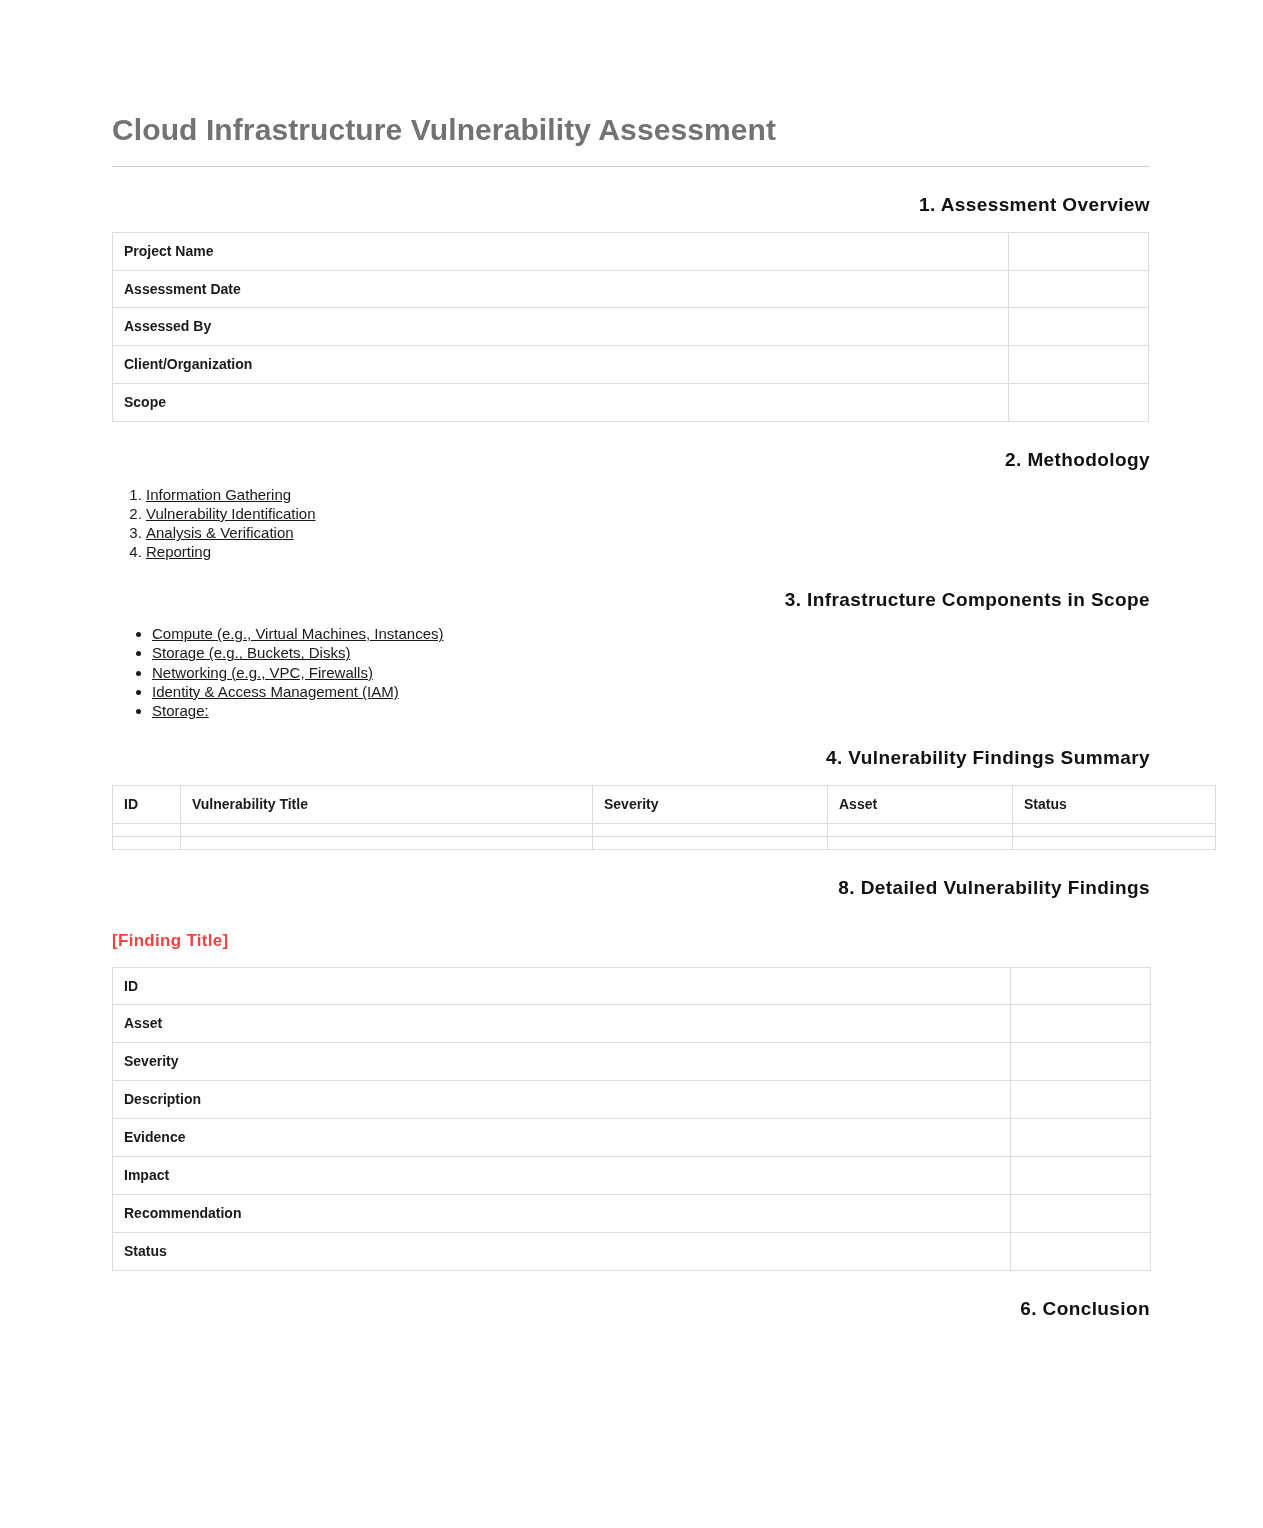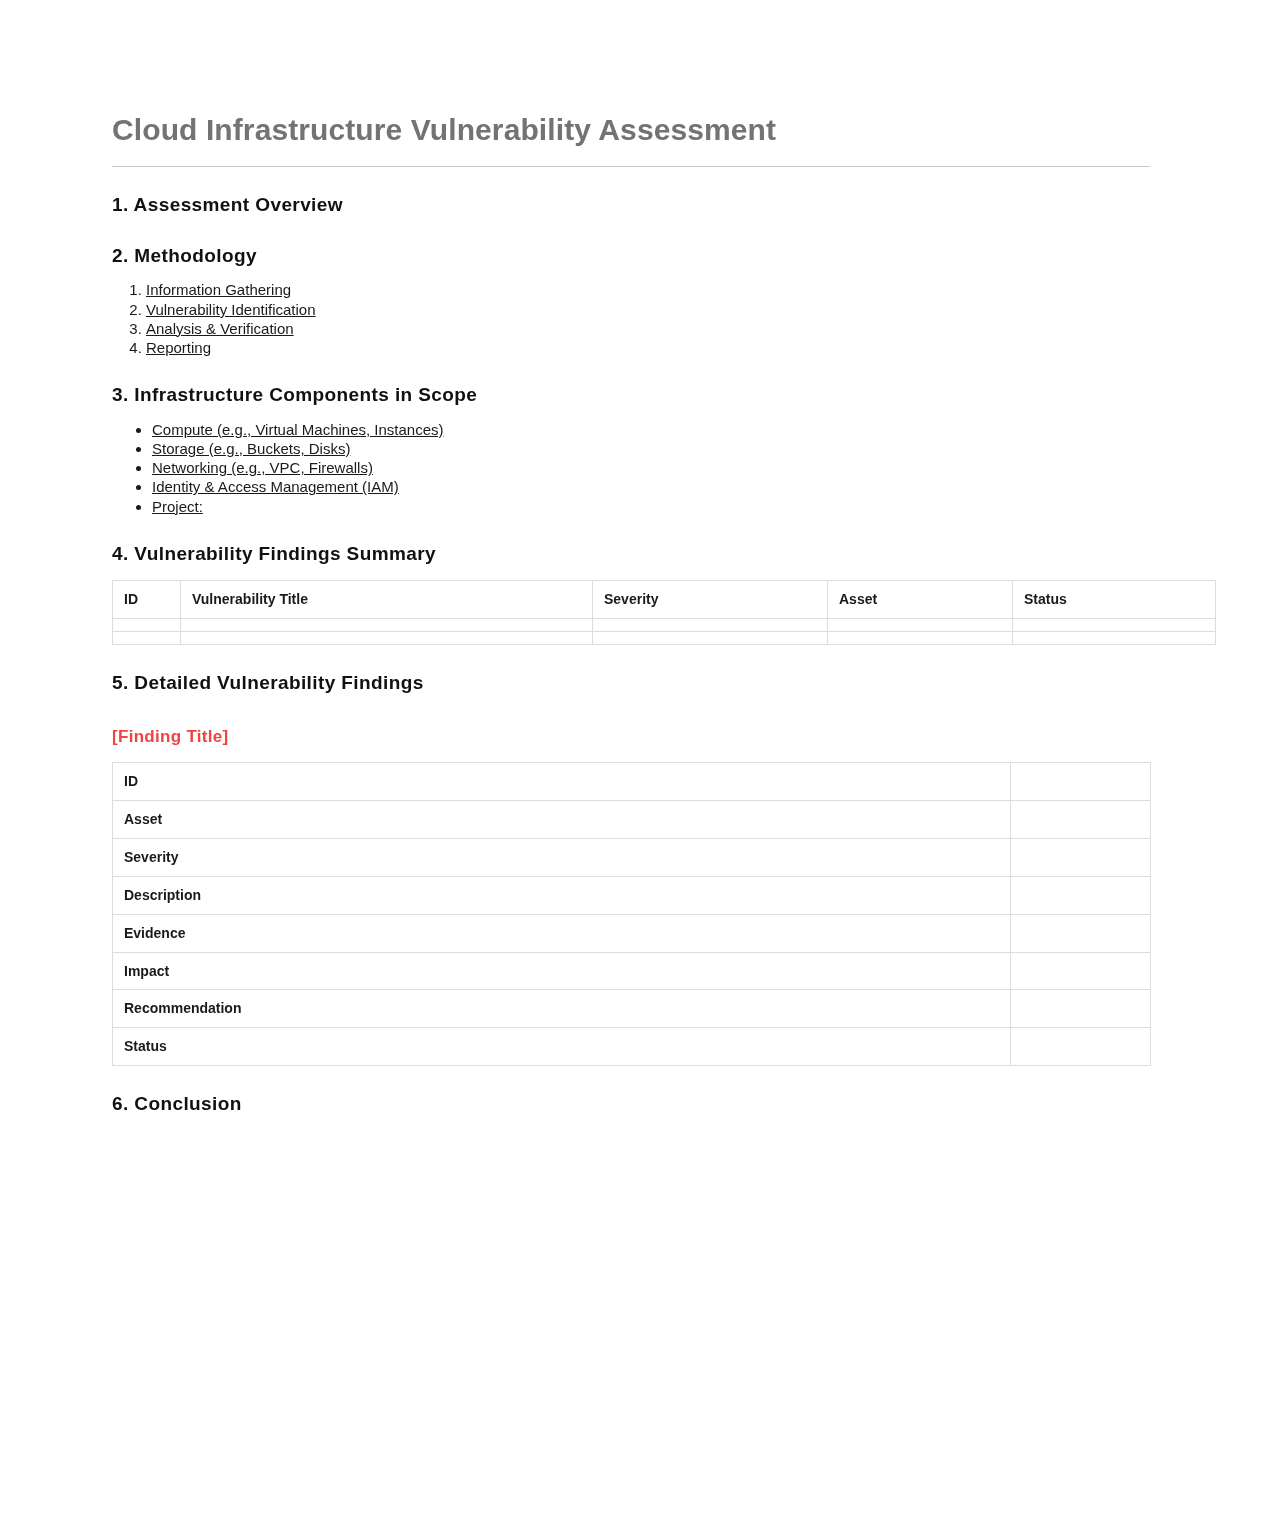--- a/index.html
+++ b/index.html
@@ -36,20 +36,21 @@
     margin: 18px 0 0 0;
     height: 0;
   }
   h2.section-heading {
     font-size: 19px;
     font-weight: bold;
     letter-spacing: 0.4px;
     color: #111111;
     margin: 26px 0 0 0;
     line-height: 1.3;
+    text-align: right;
   }
   h3.sub-heading {
     font-size: 17px;
     font-weight: bold;
     letter-spacing: 0.3px;
     color: #ef4444;
     margin: 30px 0 0 0;
     line-height: 1.3;
   }
 
@@ -113,36 +114,60 @@
 </style>
 </head>
 <body>
 
 <div class="page">
 
   <h1 class="doc-title">Cloud Infrastructure Vulnerability Assessment</h1>
   <hr class="title-rule">
 
   <h2 class="section-heading">1. Assessment Overview</h2>
+  <table class="doc-table kv-table">
+    <tbody>
+      <tr>
+        <td class="kv-label">Project Name</td>
+        <td class="kv-value"></td>
+      </tr>
+      <tr>
+        <td class="kv-label">Assessment Date</td>
+        <td class="kv-value"></td>
+      </tr>
+      <tr>
+        <td class="kv-label">Assessed By</td>
+        <td class="kv-value"></td>
+      </tr>
+      <tr>
+        <td class="kv-label">Client/Organization</td>
+        <td class="kv-value"></td>
+      </tr>
+      <tr>
+        <td class="kv-label">Scope</td>
+        <td class="kv-value"></td>
+      </tr>
+    </tbody>
+  </table>
 
   <h2 class="section-heading">2. Methodology</h2>
   <ol class="doc-list">
     <li>Information Gathering</li>
     <li>Vulnerability Identification</li>
     <li>Analysis &amp; Verification</li>
     <li>Reporting</li>
   </ol>
 
   <h2 class="section-heading">3. Infrastructure Components in Scope</h2>
   <ul class="doc-list">
     <li>Compute (e.g., Virtual Machines, Instances)</li>
     <li>Storage (e.g., Buckets, Disks)</li>
     <li>Networking (e.g., VPC, Firewalls)</li>
     <li>Identity &amp; Access Management (IAM)</li>
-    <li>Project:</li>
+    <li>Storage:</li>
   </ul>
 
   <h2 class="section-heading">4. Vulnerability Findings Summary</h2>
   <table class="doc-table summary-table">
     <thead>
       <tr>
         <th class="col-id">ID</th>
         <th class="col-title">Vulnerability Title</th>
         <th class="col-sev">Severity</th>
         <th class="col-asset">Asset</th>
@@ -160,21 +185,21 @@
       <tr>
         <td class="empty-cell"></td>
         <td class="empty-cell"></td>
         <td class="empty-cell"></td>
         <td class="empty-cell"></td>
         <td class="empty-cell"></td>
       </tr>
     </tbody>
   </table>
 
-  <h2 class="section-heading">5. Detailed Vulnerability Findings</h2>
+  <h2 class="section-heading">8. Detailed Vulnerability Findings</h2>
   <h3 class="sub-heading">[Finding Title]</h3>
   <table class="doc-table kv-table wide">
     <tbody>
       <tr>
         <td class="kv-label">ID</td>
         <td class="kv-value"></td>
       </tr>
       <tr>
         <td class="kv-label">Asset</td>
         <td class="kv-value"></td>

